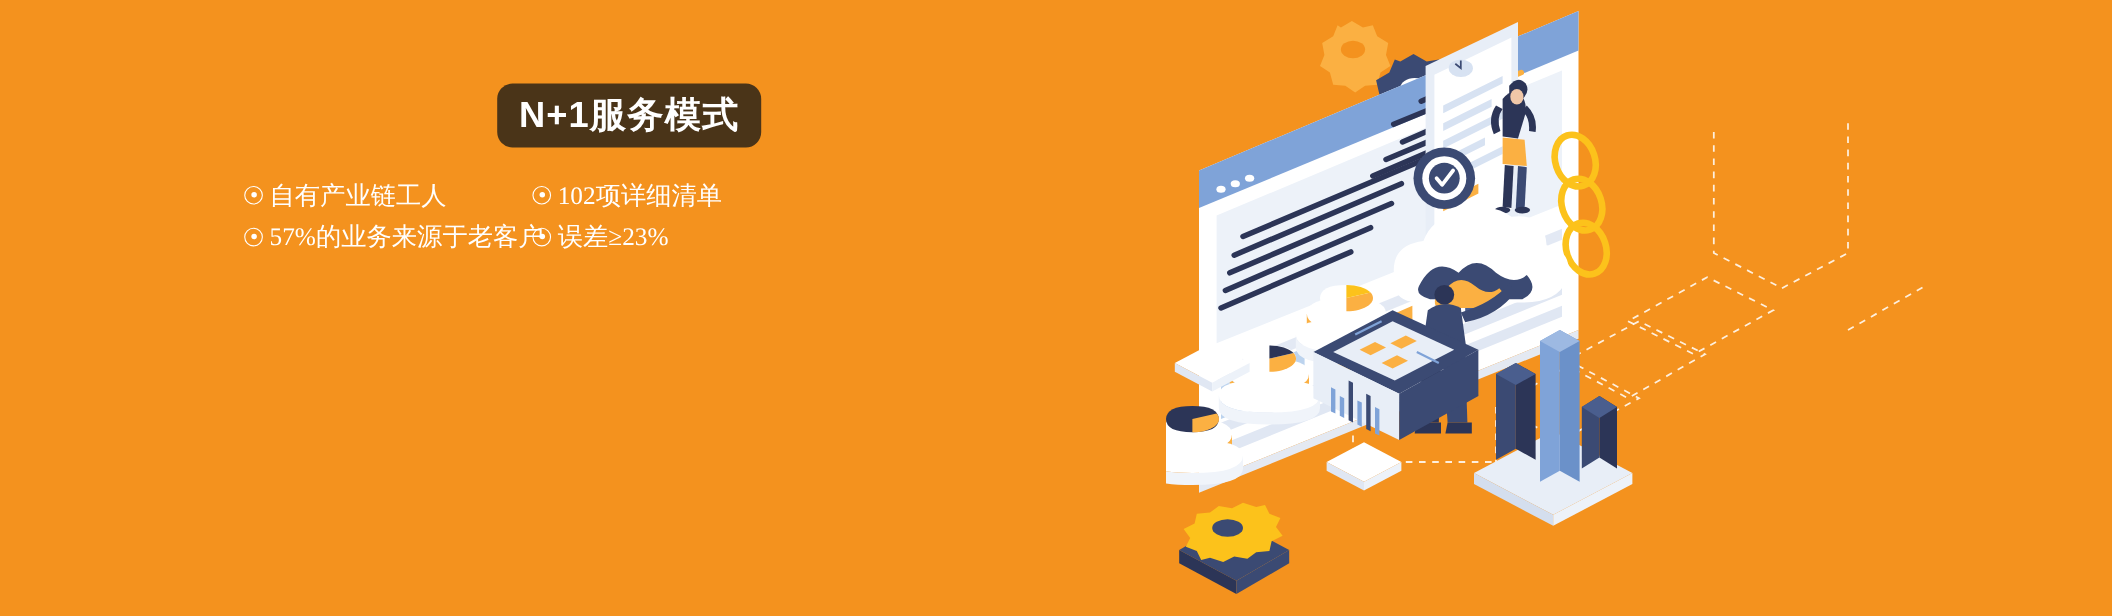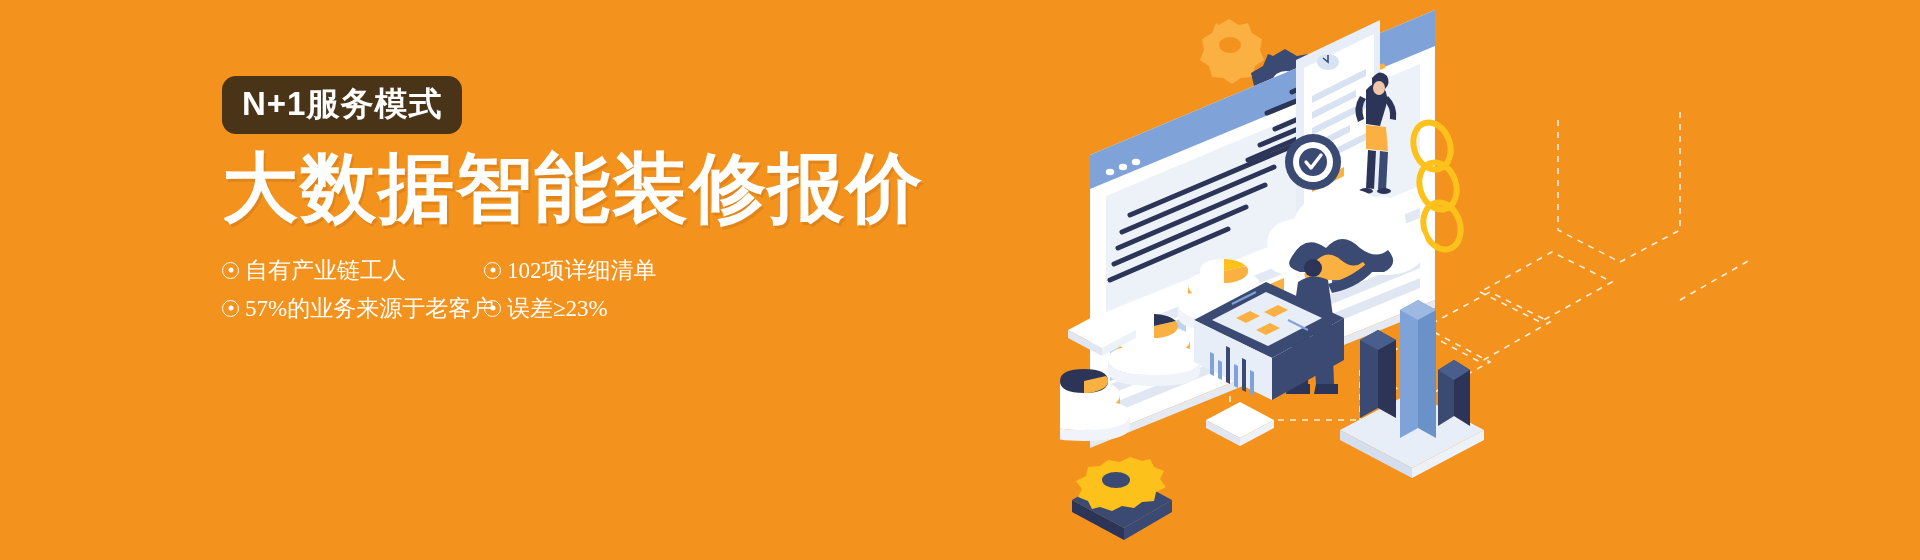--- a/index.html
+++ b/index.html
@@ -15,20 +15,21 @@
     background: #F4921E;
     font-family: "Liberation Sans", "DejaVu Sans", sans-serif;
   }
 
   
   .text-block {
     position: absolute;
     left: 222px;
     top: 76px;
     width: 700px;
+    text-align: center;
   }
 
   .badge {
     display: inline-block;
     background: #4A3418;
     color: #ffffff;
     font-size: 33px;
     line-height: 1;
     padding: 11px 20px 14px 20px;
     border-radius: 14px;
@@ -98,21 +99,20 @@
 </style>
 </head>
 <body>
 
 <div id="banner">
 
   <div class="text-block">
 
     <div class="badge">N+1服务模式</div>
 
-    <div class="main-title">大数据智能装修报价</div>
 
     <div class="bullets">
       <div class="bullet">
         <span class="dot-icon"></span>
         <span>自有产业链工人</span>
       </div>
       <div class="bullet">
         <span class="dot-icon"></span>
         <span>102项详细清单</span>
       </div>

